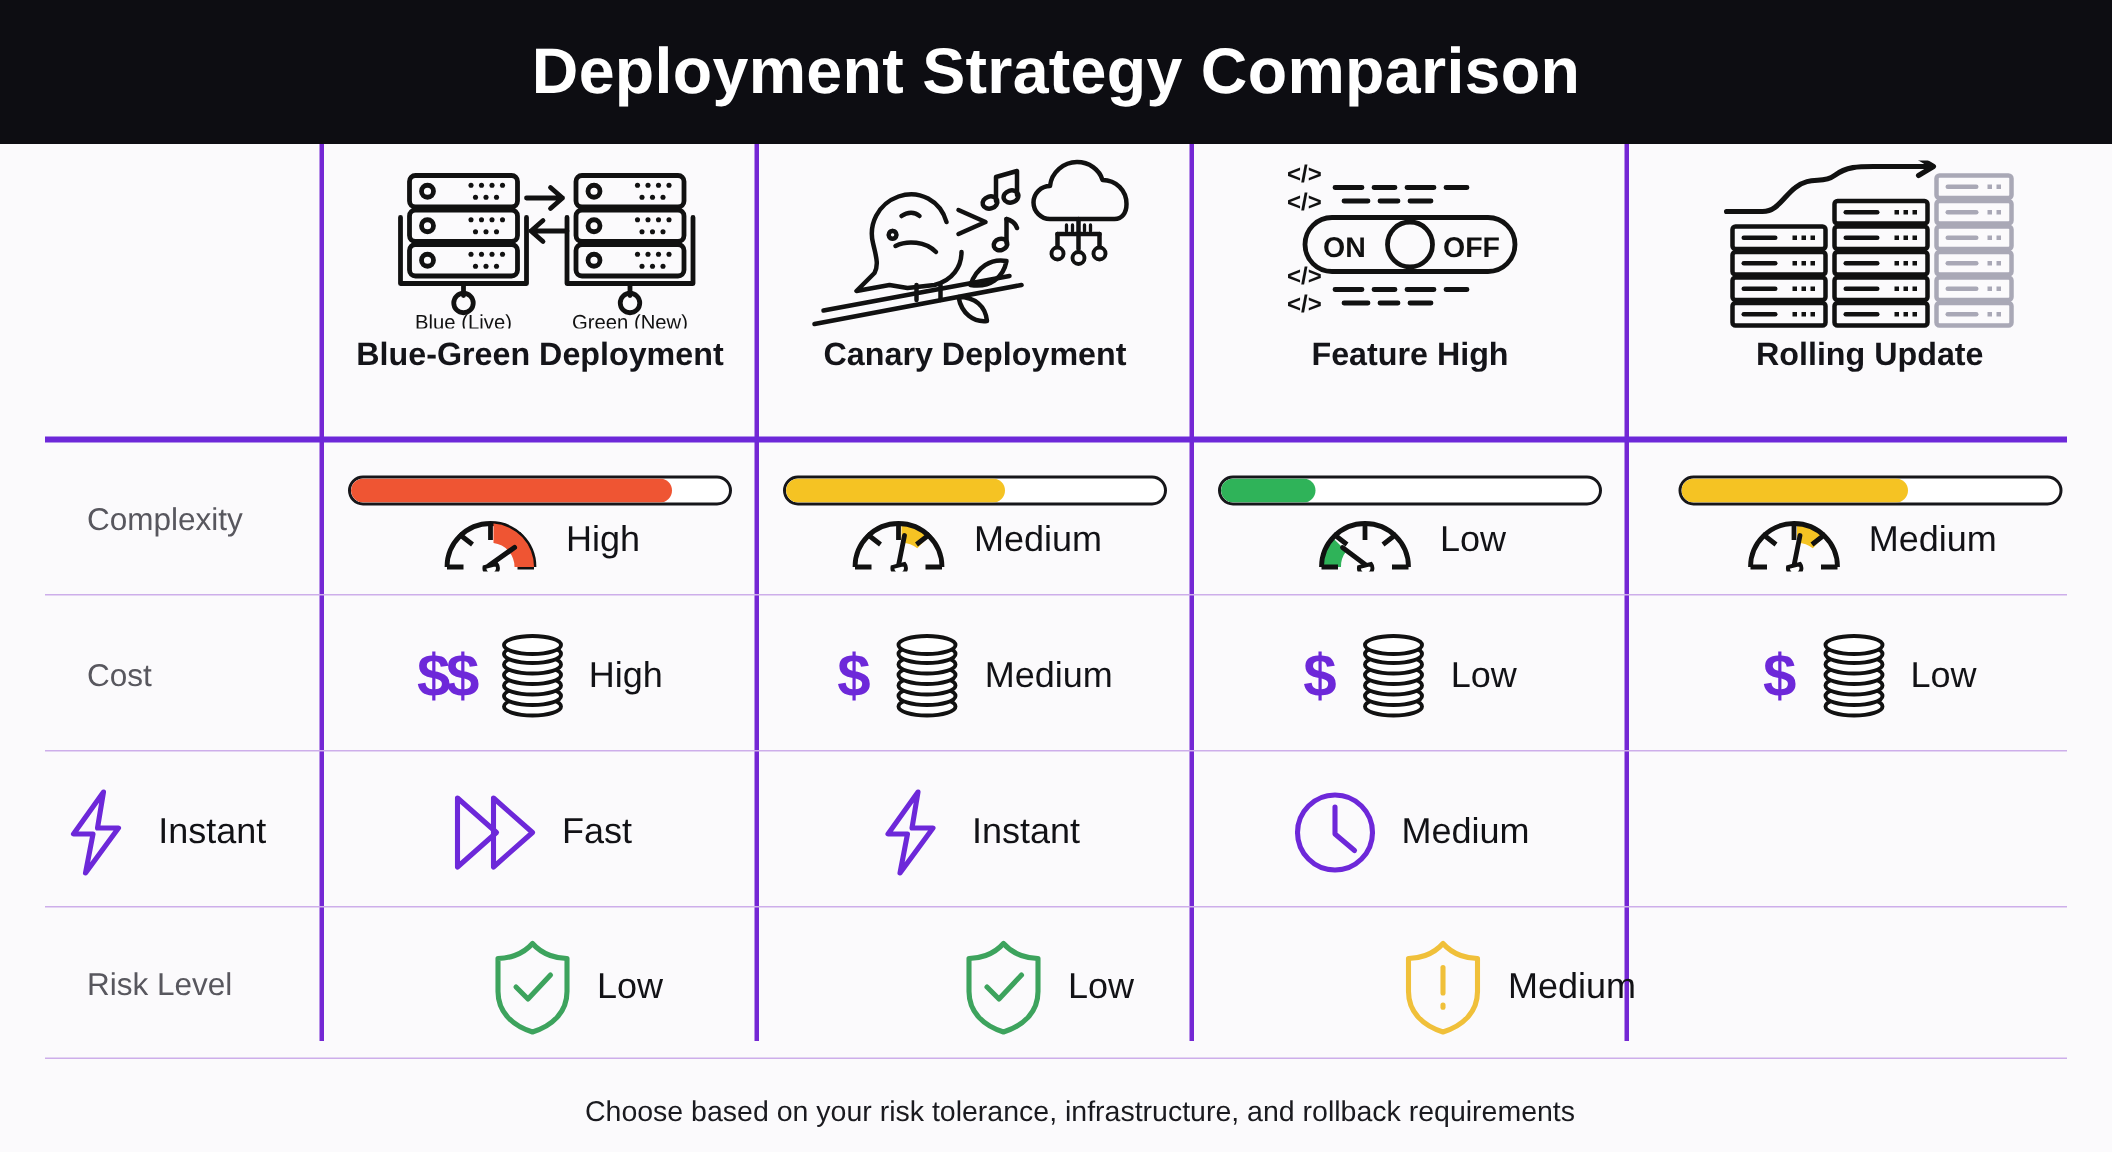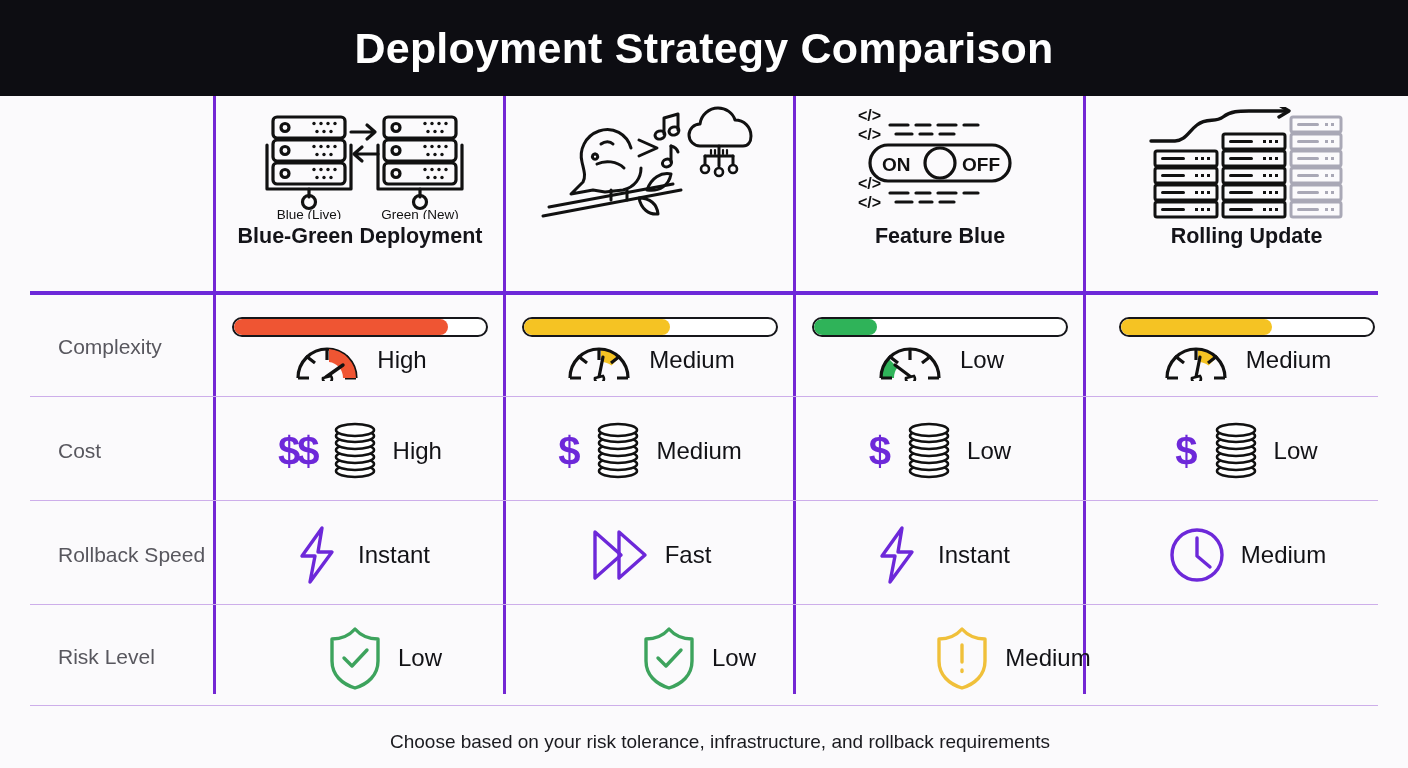--- a/index.html
+++ b/index.html
@@ -306,20 +306,21 @@
             <g fill="none" stroke="#111" stroke-width="2.6">
               <circle cx="170" cy="65" r="4"></circle>
                 <circle cx="198" cy="65" r="4"></circle>
                 <circle cx="184" cy="68" r="4"></circle>
             </g>
             <g stroke="#111" stroke-width="2.2" stroke-linecap="round">
               <path d="M176 46v4 M180 46v4 M188 46v4 M192 46v4"></path>
             </g>
           </svg>
         </div>
+        <div class="hname">Canary Deployment</div>
       </div>
 
       <div class="headcell">
         <div class="art">
           <svg width="200" height="112" viewBox="0 0 200 112">
             <g fill="none" stroke="#111" stroke-width="3.2" stroke-linecap="round" stroke-linejoin="round">
 
               <rect x="30" y="38" width="140" height="36" rx="18"></rect>
               <circle cx="100" cy="56" r="15"></circle>
 
@@ -332,21 +333,21 @@
             <g font-family="Liberation Sans, sans-serif" font-weight="bold" fill="#111">
               <text x="42" y="64" font-size="19">ON</text>
               <text x="122" y="64" font-size="19">OFF</text>
               <text x="18" y="14" font-size="16">&lt;/&gt;</text>
               <text x="18" y="33" font-size="16">&lt;/&gt;</text>
               <text x="18" y="82" font-size="16">&lt;/&gt;</text>
               <text x="18" y="101" font-size="16">&lt;/&gt;</text>
             </g>
           </svg>
         </div>
-        <div class="hname">Feature Blue</div>
+        <div class="hname">Feature High</div>
       </div>
 
       <div class="headcell">
         <div class="art">
           <svg width="200" height="112" viewBox="0 0 200 112">
 
             <g fill="none" stroke="#111" stroke-width="3.4" stroke-linecap="round" stroke-linejoin="round">
               <path d="M4 34 h24 c10 0 14 -10 22 -16 c10 -8 18 -2 26 -8 c8 -6 16 -6 26 -6 h36"></path>
               <path d="M132 -2 l10 6 -10 6"></path>
             </g>
@@ -579,21 +580,20 @@
               <ellipse cx="24" cy="21" rx="19" ry="6"></ellipse>
                 <ellipse cx="24" cy="14" rx="19" ry="6"></ellipse>
               <ellipse cx="24" cy="8" rx="19" ry="6"></ellipse>
             </g>
           </svg>
           <span class="val">Low</span>
         </div>
       </div>
 
       <div class="row r3">
-        <div class="rowlabel">Rollback Speed</div>
 
         <div class="cell">
           <svg width="54" height="62" viewBox="0 0 54 62">
             <path d="M32 4 L12 32 h13 L20 58 L42 28 H28 Z" fill="none" stroke="#6d28d9" stroke-width="3.4" stroke-linejoin="round" stroke-linecap="round"></path>
           </svg>
           <span class="val">Instant</span>
         </div>
 
         <div class="cell">
           <svg width="62" height="58" viewBox="0 0 62 58">

